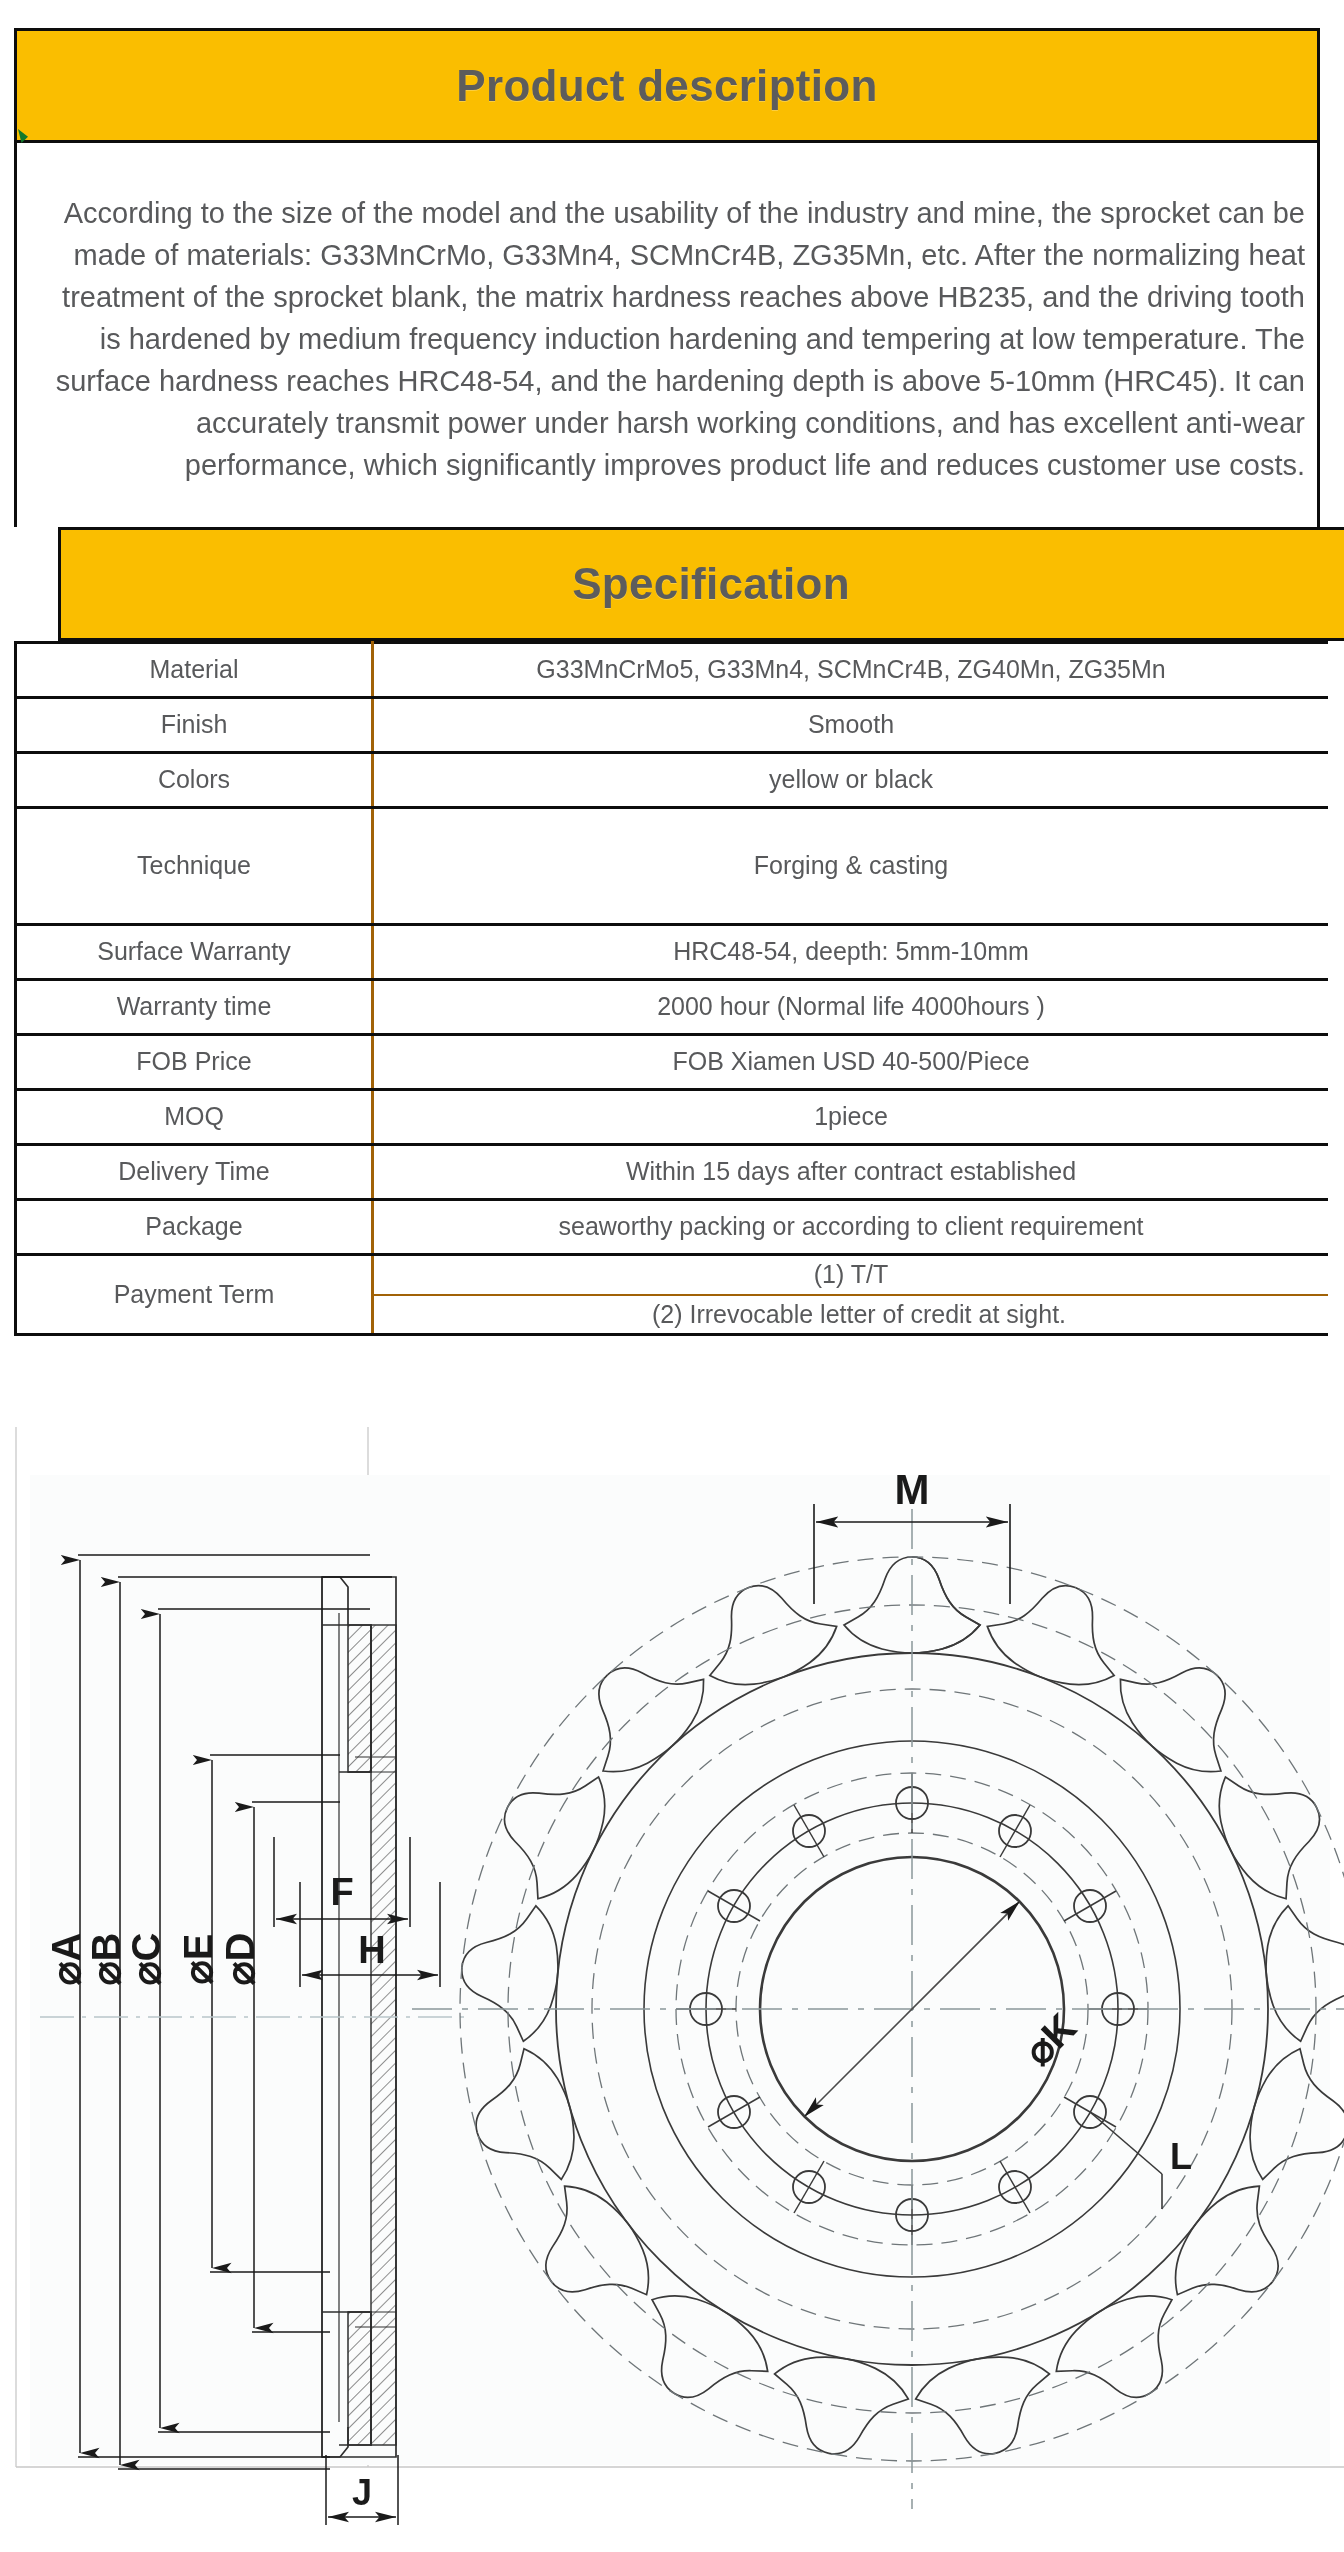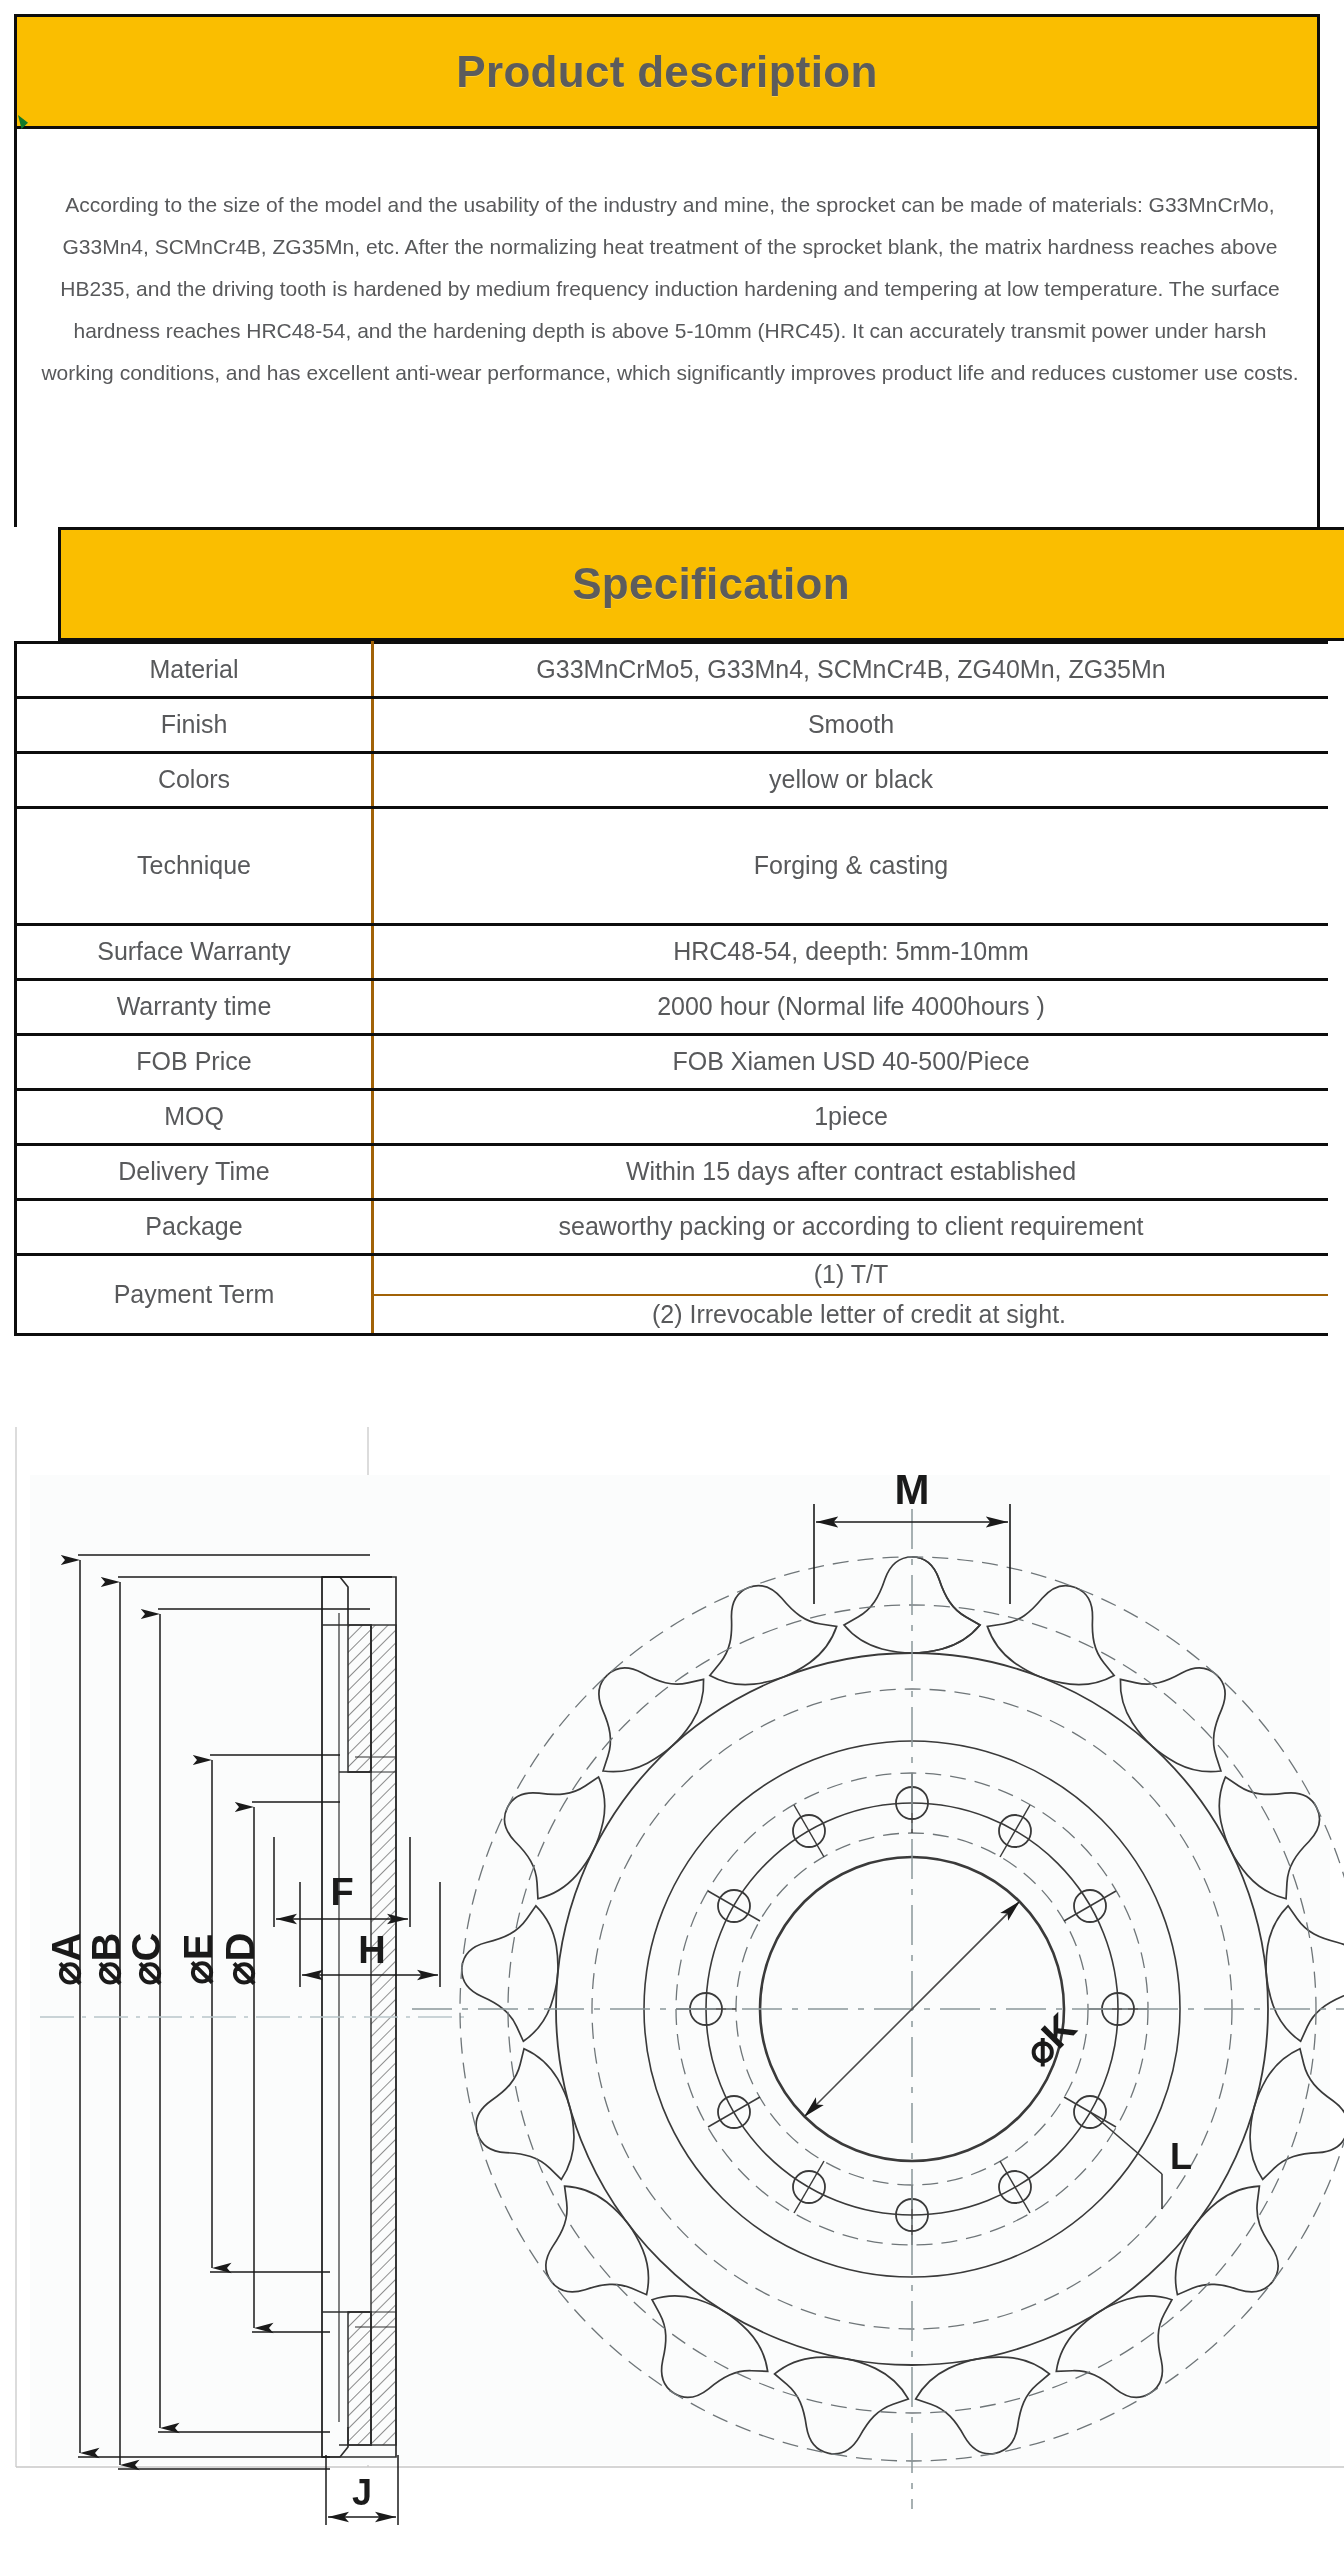--- a/index.html
+++ b/index.html
@@ -59,23 +59,23 @@
     height: 398px;
     border-left: 3px solid #0d0d0d;
     border-right: 3px solid #0d0d0d;
     box-sizing: border-box;
   }
   .desc-text {
     position: absolute;
     left: 18px;
     top: 34px;
     width: 1270px;
-    font-size: 21px;
+    font-size: 29px;
     line-height: 42px;
-    text-align: center;
+    text-align: right;
     color: #58595b;
   }
 
   
   .spec-table {
     position: absolute;
     left: 14px;
     top: 641px;
     width: 1314px;
     border-collapse: collapse;
@@ -121,21 +121,21 @@
     font-family: "Liberation Sans", sans-serif;
     font-weight: bold;
     fill: #1a1a1a;
   }
 </style>
 </head>
 <body>
 
 <div class="page">
 
-  <div class="banner" style="left:14px; top:14px; width:1306px; height:115px;align-items:center;">
+  <div class="banner" style="left:14px; top:28px; width:1306px; height:115px;align-items:center;">
     <span class="banner-title">Product description</span>
     <span class="green-nib"></span>
   </div>
 
   <div class="desc-box">
     <p class="desc-text">According to the size of the model and the usability of the industry and mine, the sprocket can be made of materials: G33MnCrMo, G33Mn4, SCMnCr4B, ZG35Mn, etc. After the normalizing heat treatment of the sprocket blank, the matrix hardness reaches above HB235, and the driving tooth is hardened by medium frequency induction hardening and tempering at low temperature. The surface hardness reaches HRC48-54, and the hardening depth is above 5-10mm (HRC45). It can accurately transmit power under harsh working conditions, and has excellent anti-wear performance, which significantly improves product life and reduces customer use costs.</p>
   </div>
 
   <div class="banner" style="left:14px; top:527px; width:1306px; height:114px;margin-left:44px;">
     <span class="banner-title">Specification</span>

